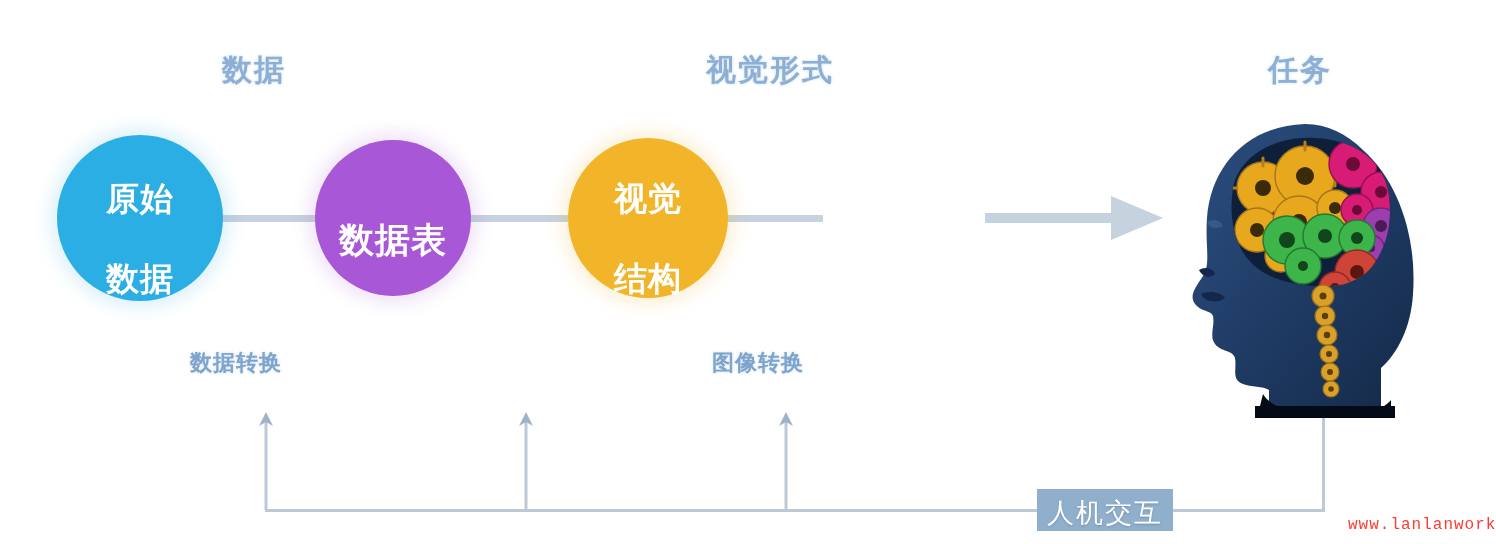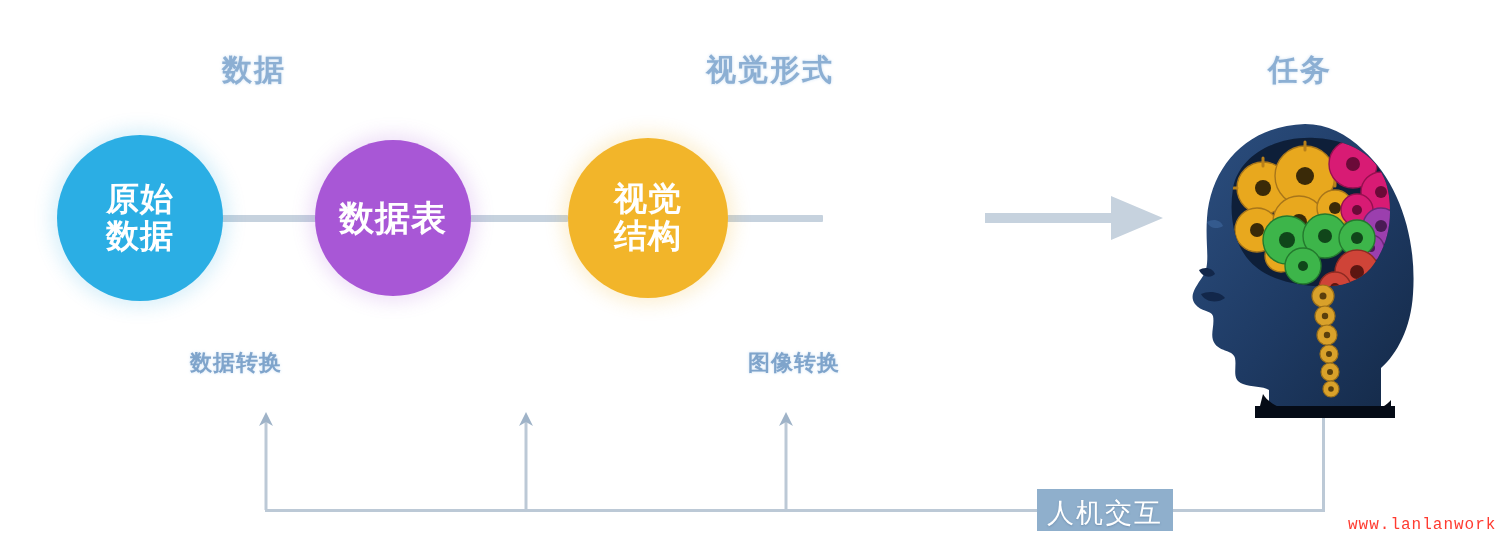--- a/index.html
+++ b/index.html
@@ -43,21 +43,21 @@
     display: flex;
     flex-direction: column;
     align-items: center;
     justify-content: center;
     color: #ffffff;
     font-weight: bold;
     line-height: 1.12;
     text-align: center;
     white-space: nowrap;
   }
-  .node span { display: block; letter-spacing: 1px; }
+  .node span { display: block; letter-spacing: 1px; margin-top: 43px; }
   .node-blue   { background: #2BAEE4; box-shadow: 0 0 18px 6px rgba(43,174,228,0.18); }
   .node-purple { background: #A857D6; box-shadow: 0 0 18px 6px rgba(168, 87,214,0.18); }
   .node-orange { background: #F2B52A; box-shadow: 0 0 18px 6px rgba(242,181, 42,0.20); }
   .node-green  { background: #4FC072; box-shadow: 0 0 18px 6px rgba( 79,192,114,0.18); }
 
   
   .big-arrow { position: absolute; }
 
   
   .xform-label {
@@ -139,21 +139,21 @@
   </div>
 
 
   <div class="big-arrow" style="left:985px; top:190px; width:185px; height:56px;">
     <svg width="185" height="56" viewBox="0 0 185 56">
       <path d="M0,23 L126,23 L126,6 L178,28 L126,50 L126,33 L0,33 Z" fill="#C6D2DE"></path>
     </svg>
   </div>
 
   <div class="xform-label" style="left:190px; top:348px;">数据转换</div>
-  <div class="xform-label" style="left:712px; top:348px;margin-left:36px;">图像转换</div>
+  <div class="xform-label" style="left:712px; top:348px;">图像转换</div>
 
   <div class="fb-line-h" style="left:265px; top:509px; width:1060px;"></div>
 
   <div class="fb-line-v" style="left:1322px; top:415px; height:95px;"></div>
 
   <div class="fb-arrow" style="left:255px; top:410px; width:22px; height:100px;">
     <svg width="22" height="100" viewBox="0 0 22 100">
       <line x1="11" y1="100" x2="11" y2="10" stroke="#BCC9D6" stroke-width="3"></line>
       <path d="M11,2 L18,16 L11,12 L4,16 Z" fill="#9FB3C8"></path>
     </svg>

